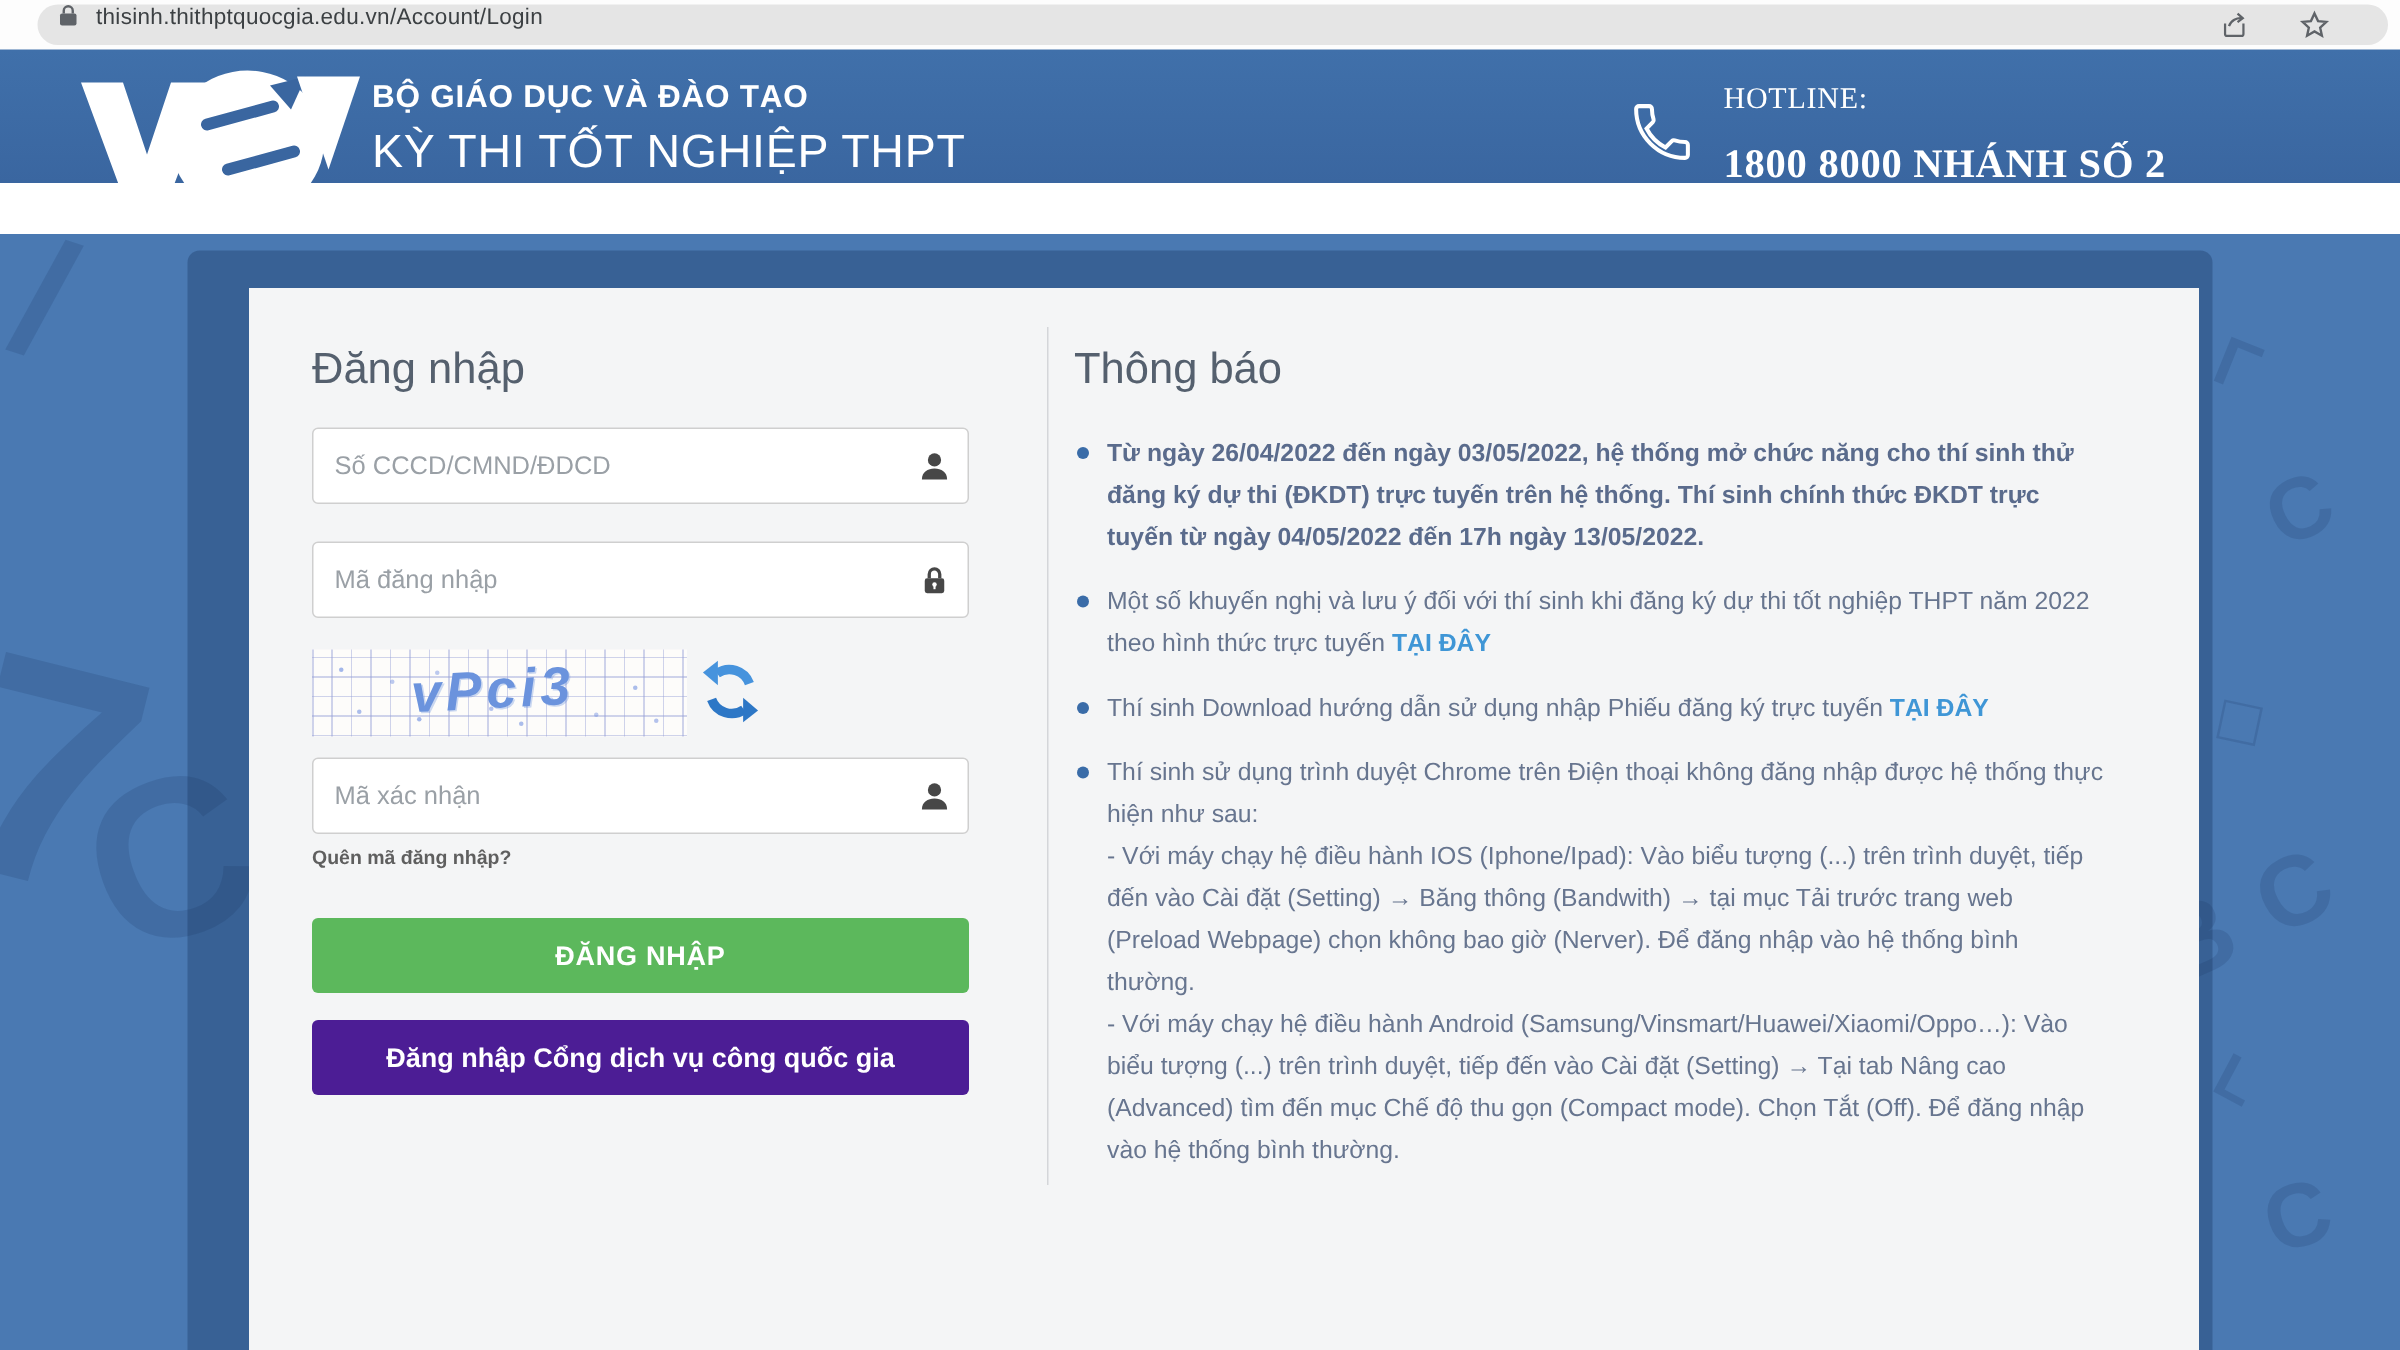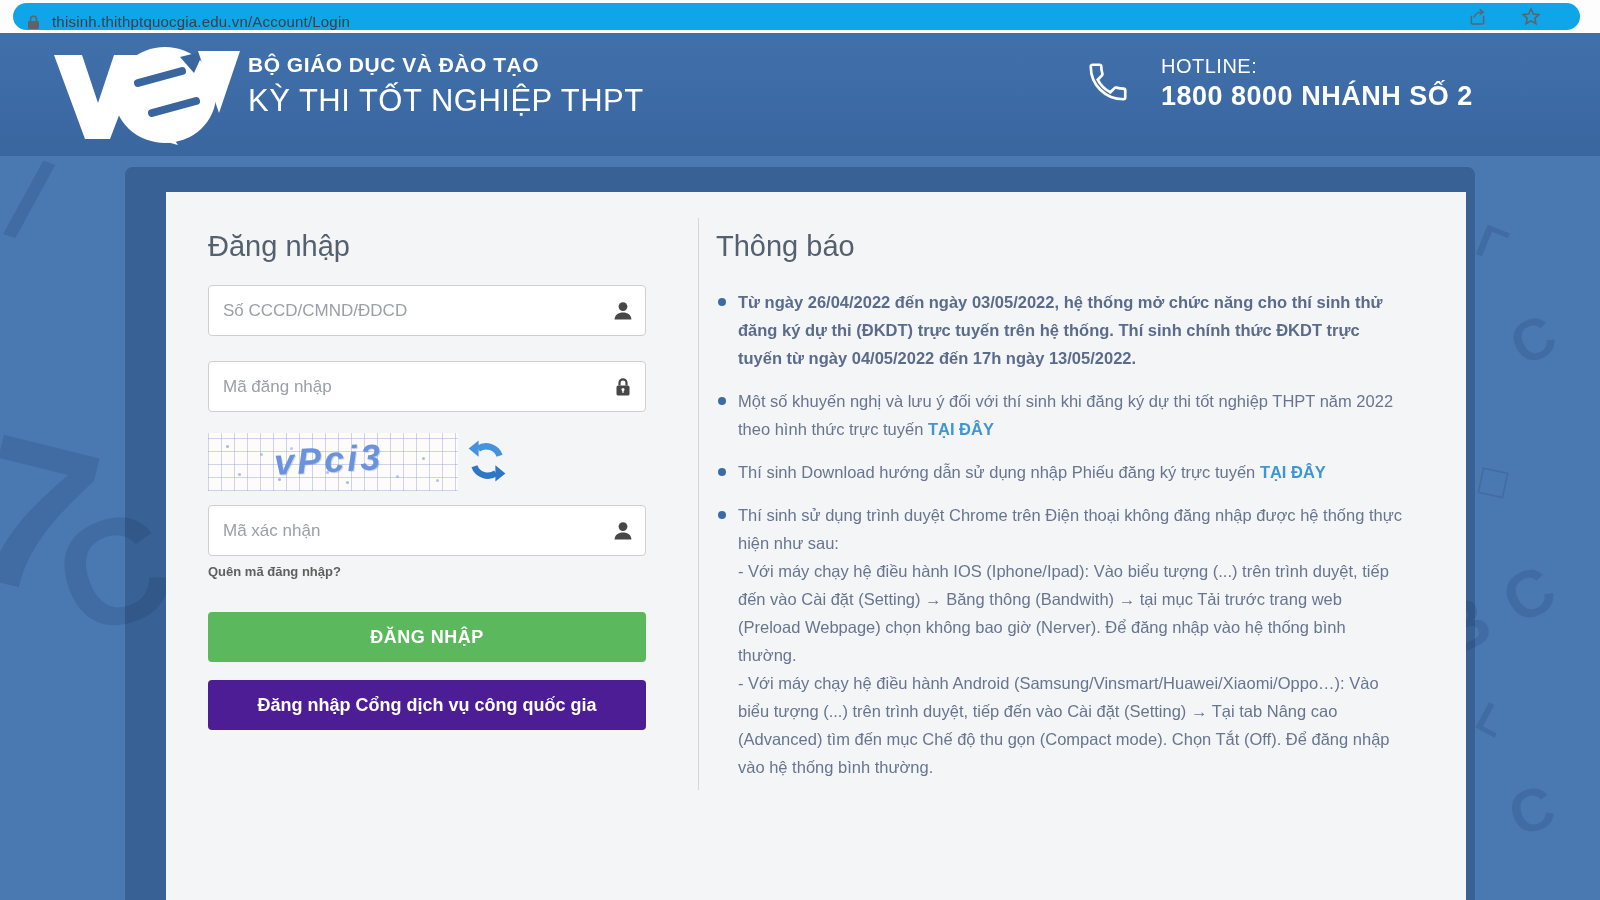--- a/index.html
+++ b/index.html
@@ -1,35 +1,35 @@
 <!DOCTYPE html>
 <html><head>
 <meta charset="utf-8">
 <style>
   * { margin:0; padding:0; box-sizing:border-box; }
   html,body { width:1600px; height:900px; overflow:hidden; font-family:"Liberation Sans", sans-serif; }
   .stage { position:absolute; inset:0; width:1600px; height:900px; background:#fff; }
 
   
   .chrome { position:absolute; top:0; left:0; width:1600px; height:33px; background:#fdfdfd; }
-  .omnibox { position:absolute; left:13px; top:3px; width:1567px; height:27px; background:#0ea5e9; border-radius:14px; display:flex; align-items:flex-end; }
+  .omnibox { position:absolute; left:25px; top:3px; width:1567px; height:27px; background:#e5e5e5; border-radius:14px; display:flex; align-items:flex-start; }
   .omni-lock { margin-left:14px; display:flex; }
   .omni-url { margin-left:12px; font-size:15px; color:#3c4043; letter-spacing:.2px; }
   .omni-icons { position:absolute; right:38px; top:0; height:27px; display:flex; align-items:center; gap:32px; }
   .omni-icons svg { display:block; }
 
   
-  .header { position:absolute; top:33px; left:0; width:1600px; height:123px; background:linear-gradient(180deg,#4070aa 0%,#3a66a0 100%); }
+  .header { position:absolute; top:33px; left:0; width:1600px; height:89px; background:linear-gradient(180deg,#4070aa 0%,#3a66a0 100%); }
   .logo { position:absolute; left:52px; top:8px; }
   .titles { position:absolute; left:248px; top:20px; color:#fff; }
   .title-ministry { font-size:21px; font-weight:bold; letter-spacing:.5px; }
   .title-exam { font-size:31px; font-weight:normal; margin-top:6px; letter-spacing:.5px; }
-  .hotline { position:absolute; left:1085px; top:22px; color:#fff; display:flex; align-items:center; gap:30px; }
+  .hotline { position:absolute; left:1085px; top:22px; color:#fff; display:flex; align-items:center; gap:18px;font-family:Liberation Serif, serif; }
   .hotline-txt .hl1 { font-size:20px; letter-spacing:.5px; }
-  .hotline-txt .hl2 { font-size:27px; font-weight:bold; margin-top:3px; letter-spacing:.5px; }
+  .hotline-txt .hl2 { font-size:27px; font-weight:bold; margin-top:16px; letter-spacing:.5px; }
 
   
   .mainbg { position:absolute; top:156px; left:0; width:1600px; height:744px; background:#4a79b2; }
   .wm { position:absolute; font-weight:bold; color:rgba(21,44,88,.16); user-select:none; }
 
   
   .panel { position:absolute; left:125px; top:167px; width:1350px; height:733px; background:rgba(18,42,84,.30); border-radius:8px 8px 0 0; }
   .card { position:absolute; left:166px; top:192px; width:1300px; height:708px; background:#f4f5f6; }
 
   .col-title { position:absolute; font-size:29px; color:#55606e; }

